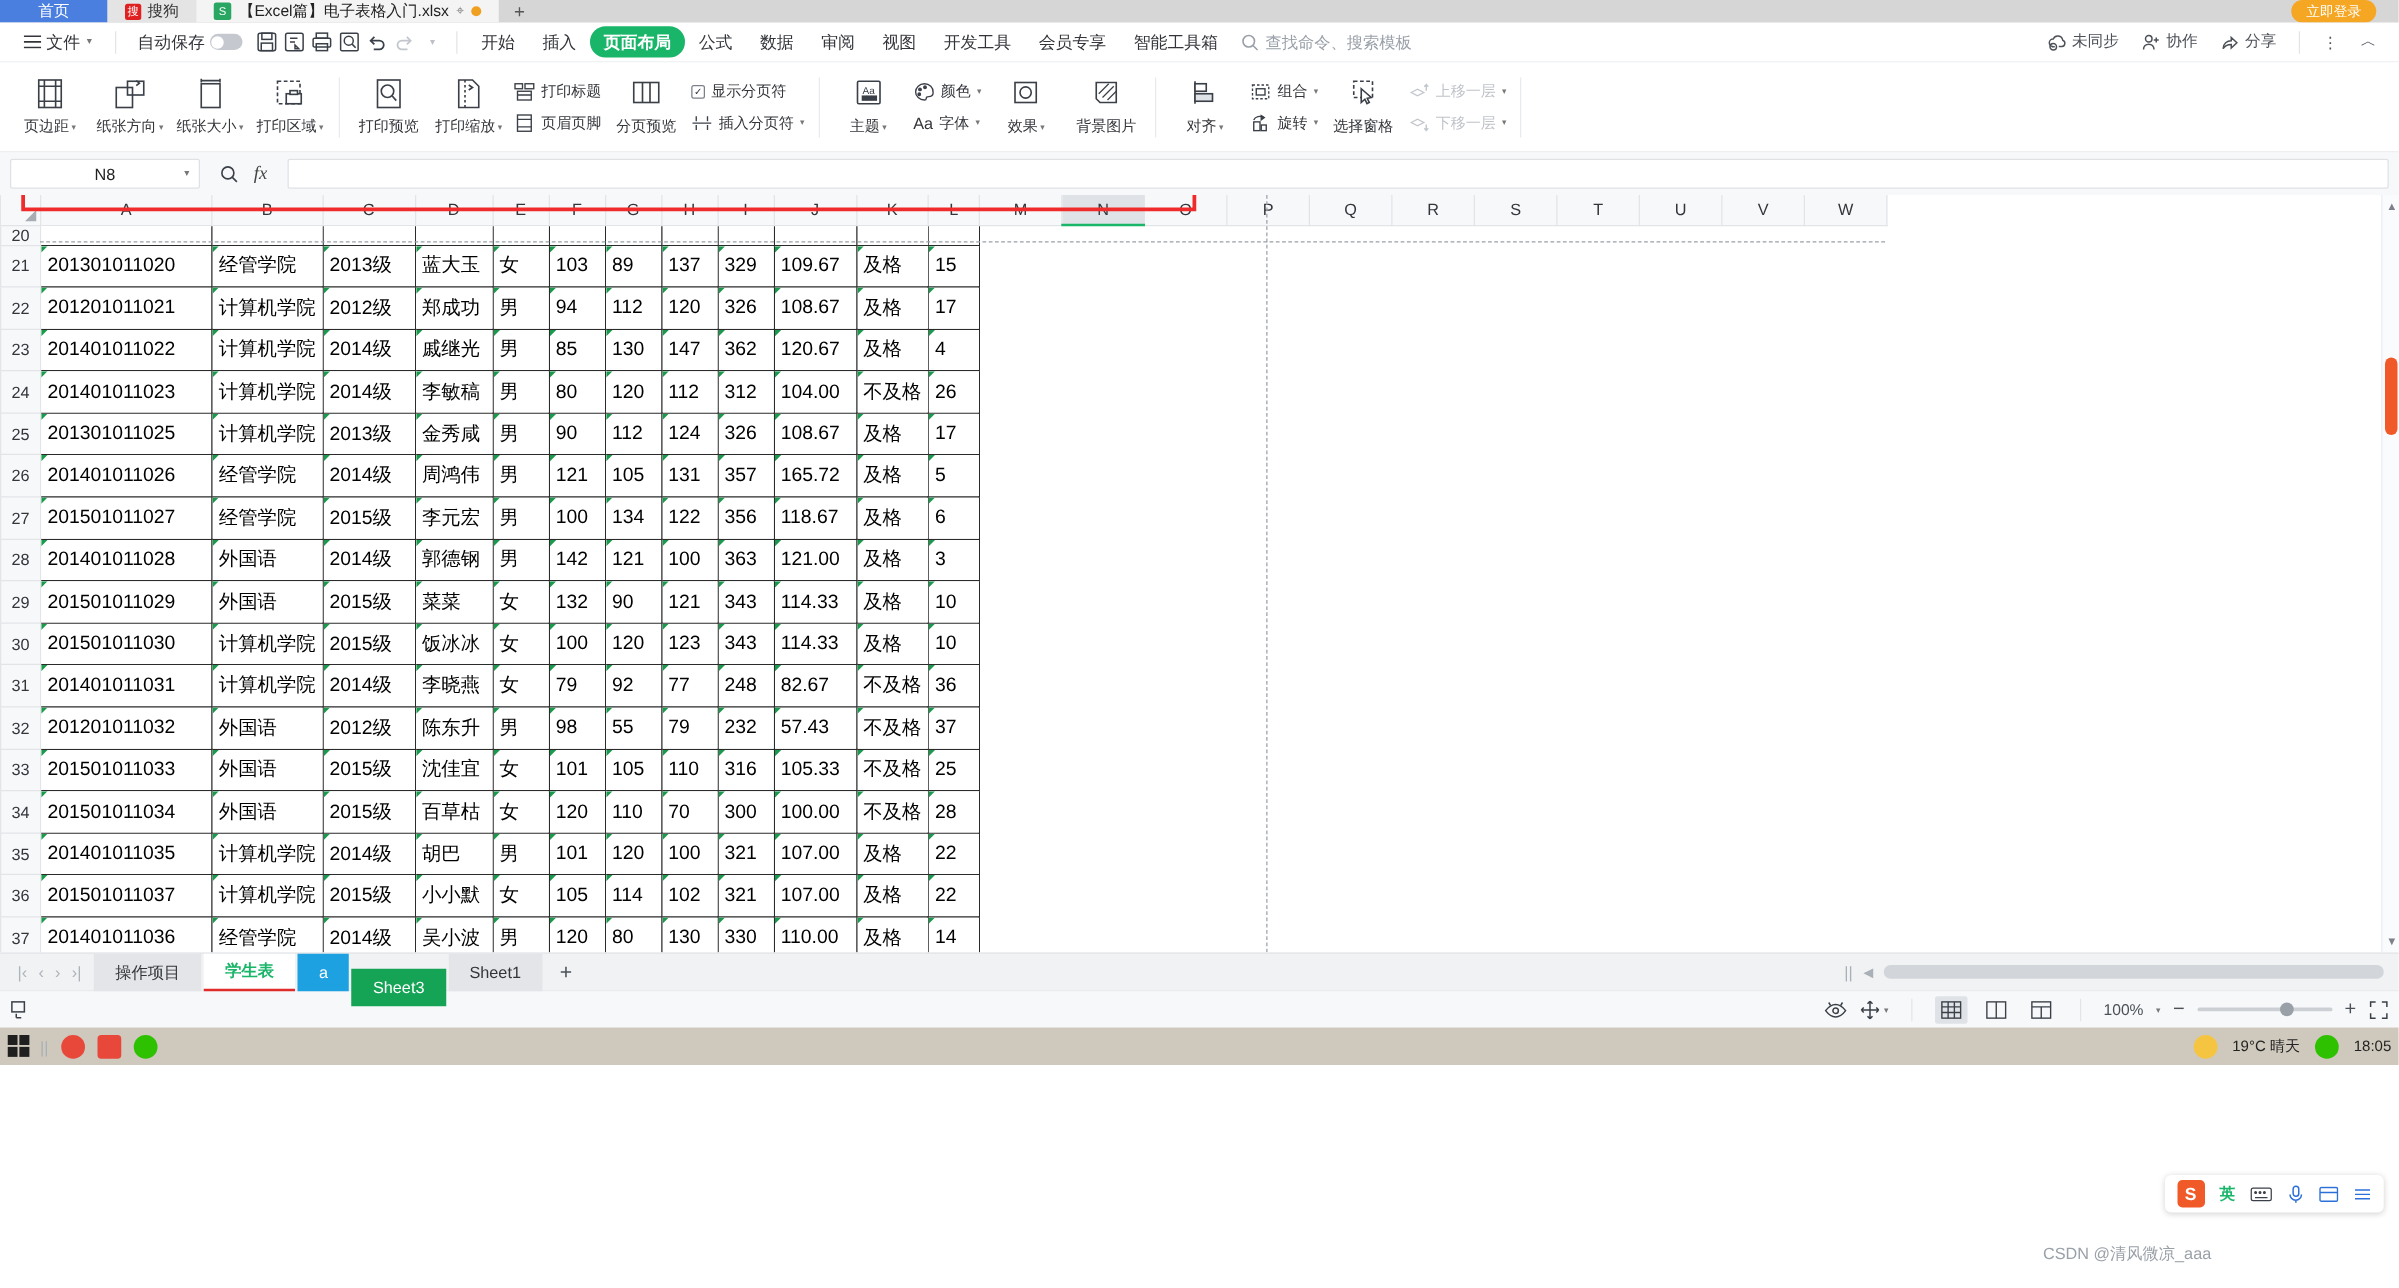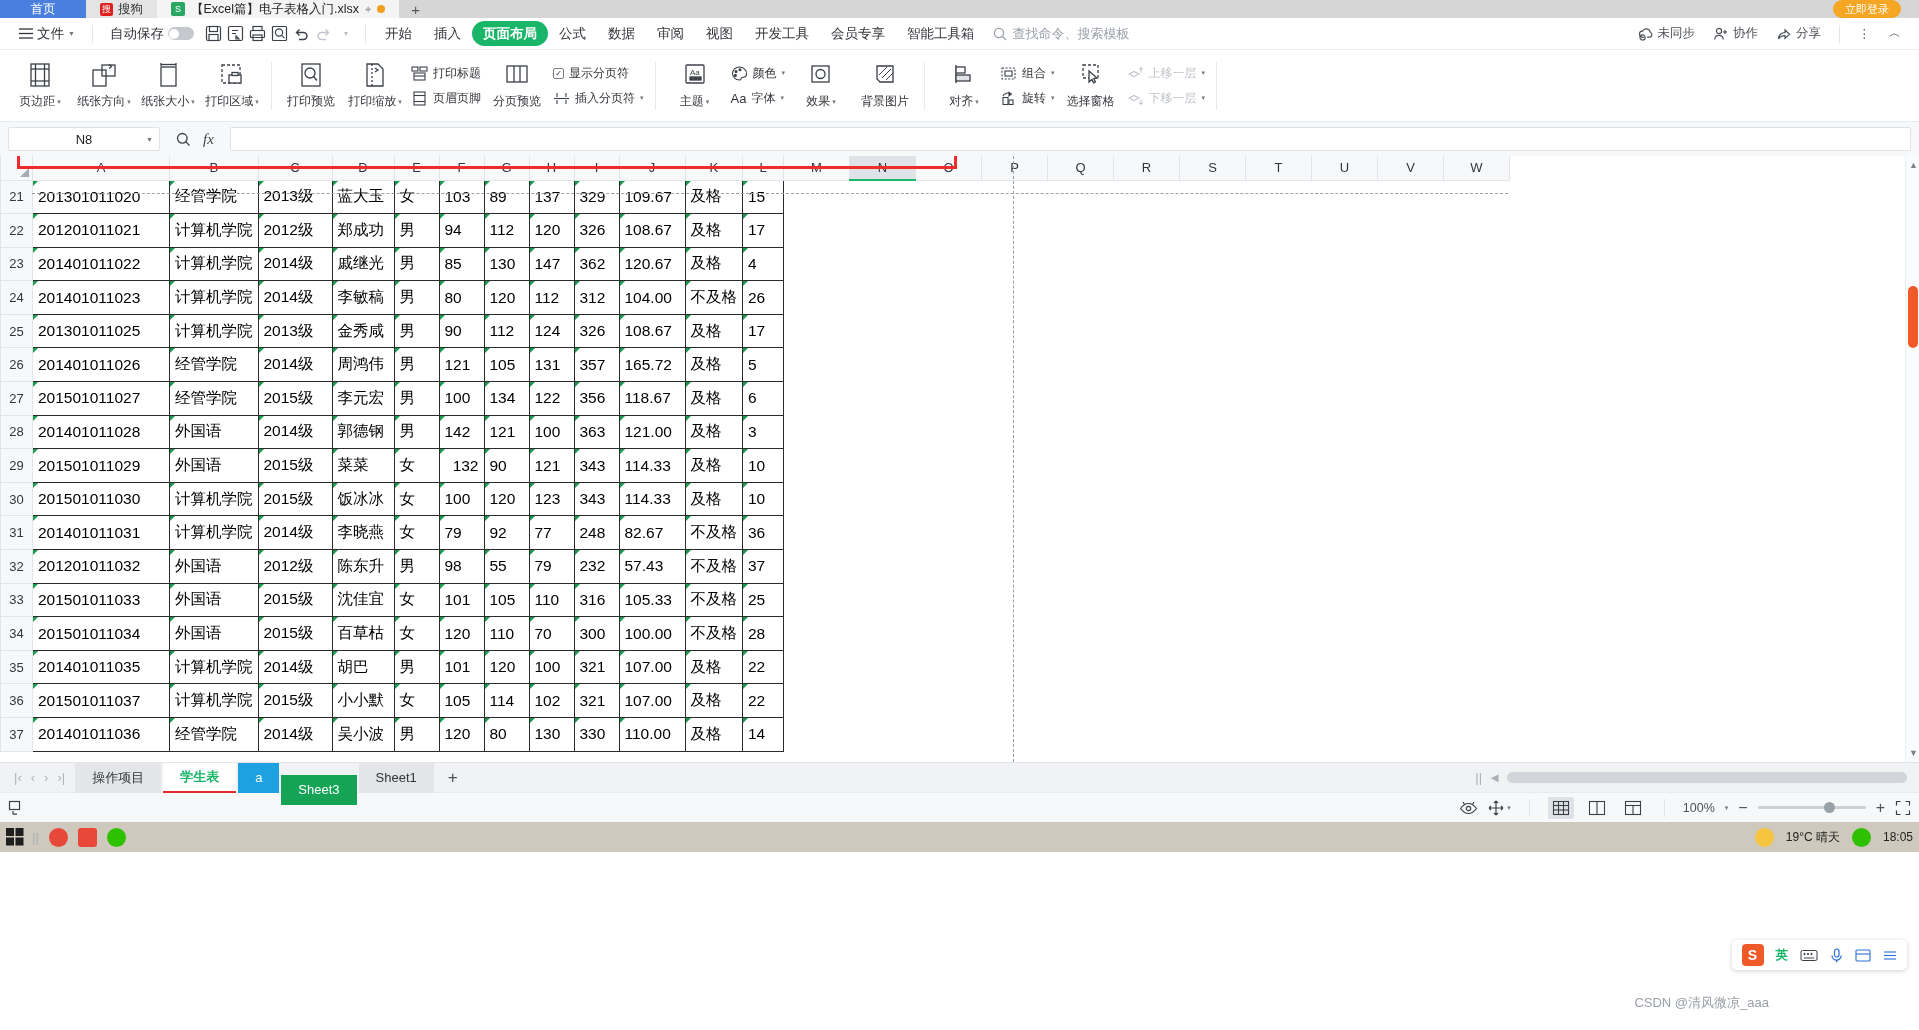--- a/index.html
+++ b/index.html
@@ -625,20 +625,46 @@
         <th style="width:66px">Q</th>
         <th style="width:66px">R</th>
         <th style="width:66px">S</th>
         <th style="width:66px">T</th>
         <th style="width:66px">U</th>
         <th style="width:66px">V</th>
         <th style="width:66px">W</th>
       </tr>
     </thead>
     <tbody id="sheet-body">
+        <tr style="height: 14px;">
+          <td class="rowhead" style="height: 14px;">20</td>
+          <td class="cell" style="width: 137px; height: 14px; overflow: hidden;"></td>
+          <td class="cell" style="width: 82px; height: 14px; overflow: hidden;"></td>
+          <td class="cell" style="width: 74px; height: 14px; overflow: hidden;"></td>
+          <td class="cell" style="width: 62px; height: 14px; overflow: hidden;"></td>
+          <td class="cell" style="width: 45px; height: 14px; overflow: hidden;"></td>
+          <td class="cell" style="width: 45px; height: 14px; overflow: hidden;"></td>
+          <td class="cell" style="width: 45px; height: 14px; overflow: hidden;"></td>
+          <td class="cell" style="width: 45px; height: 14px; overflow: hidden;"></td>
+          <td class="cell" style="width: 45px; height: 14px; overflow: hidden;"></td>
+          <td class="cell" style="width: 66px; height: 14px; overflow: hidden;"></td>
+          <td class="cell" style="width: 54px; height: 14px; overflow: hidden;"></td>
+          <td class="cell" style="width: 41px; height: 14px; overflow: hidden;"></td>
+          <td class="blank" style="width: 66px; height: 14px; overflow: hidden;"></td>
+          <td class="blank" style="width: 66px; height: 14px; overflow: hidden;"></td>
+          <td class="blank" style="width: 66px; height: 14px; overflow: hidden;"></td>
+          <td class="blank" style="width: 66px; height: 14px; overflow: hidden;"></td>
+          <td class="blank" style="width: 66px; height: 14px; overflow: hidden;"></td>
+          <td class="blank" style="width: 66px; height: 14px; overflow: hidden;"></td>
+          <td class="blank" style="width: 66px; height: 14px; overflow: hidden;"></td>
+          <td class="blank" style="width: 66px; height: 14px; overflow: hidden;"></td>
+          <td class="blank" style="width: 66px; height: 14px; overflow: hidden;"></td>
+          <td class="blank" style="width: 66px; height: 14px; overflow: hidden;"></td>
+          <td class="blank" style="width: 66px; height: 14px; overflow: hidden;"></td>
+        </tr>
         <tr>
           <td class="rowhead">21</td>
           <td class="cell" style="width: 137px;"><span class="greenmark"></span><span>201301011020</span></td>
           <td class="cell" style="width: 82px;"><span class="greenmark"></span><span>经管学院</span></td>
           <td class="cell" style="width: 74px;"><span class="greenmark"></span><span>2013级</span></td>
           <td class="cell" style="width: 62px;"><span class="greenmark"></span><span>蓝大玉</span></td>
           <td class="cell" style="width: 45px;"><span class="greenmark"></span><span>女</span></td>
           <td class="cell" style="width: 45px;"><span class="greenmark"></span><span>103</span></td>
           <td class="cell" style="width: 45px;"><span class="greenmark"></span><span>89</span></td>
           <td class="cell" style="width: 45px;"><span class="greenmark"></span><span>137</span></td>
@@ -840,21 +866,21 @@
           <td class="blank" style="width: 66px;"></td>
           <td class="blank" style="width: 66px;"></td>
         </tr>
         <tr>
           <td class="rowhead">29</td>
           <td class="cell" style="width: 137px;"><span class="greenmark"></span><span>201501011029</span></td>
           <td class="cell" style="width: 82px;"><span class="greenmark"></span><span>外国语</span></td>
           <td class="cell" style="width: 74px;"><span class="greenmark"></span><span>2015级</span></td>
           <td class="cell" style="width: 62px;"><span class="greenmark"></span><span>菜菜</span></td>
           <td class="cell" style="width: 45px;"><span class="greenmark"></span><span>女</span></td>
-          <td class="cell" style="width: 45px; text-align: right;"><span class="greenmark"></span><span>132</span></td>
+          <td class="cell" style="width: 45px;"><span class="greenmark"></span><span>132</span></td>
           <td class="cell" style="width: 45px;"><span class="greenmark"></span><span>90</span></td>
           <td class="cell" style="width: 45px;"><span class="greenmark"></span><span>121</span></td>
           <td class="cell" style="width: 45px;"><span class="greenmark"></span><span>343</span></td>
           <td class="cell" style="width: 66px;"><span class="greenmark"></span><span>114.33</span></td>
           <td class="cell" style="width: 54px;"><span class="greenmark"></span><span>及格</span></td>
           <td class="cell" style="width: 41px;"><span class="greenmark"></span><span>10</span></td>
           <td class="blank" style="width: 66px;"></td>
           <td class="blank" style="width: 66px;"></td>
           <td class="blank" style="width: 66px;"></td>
           <td class="blank" style="width: 66px;"></td>

